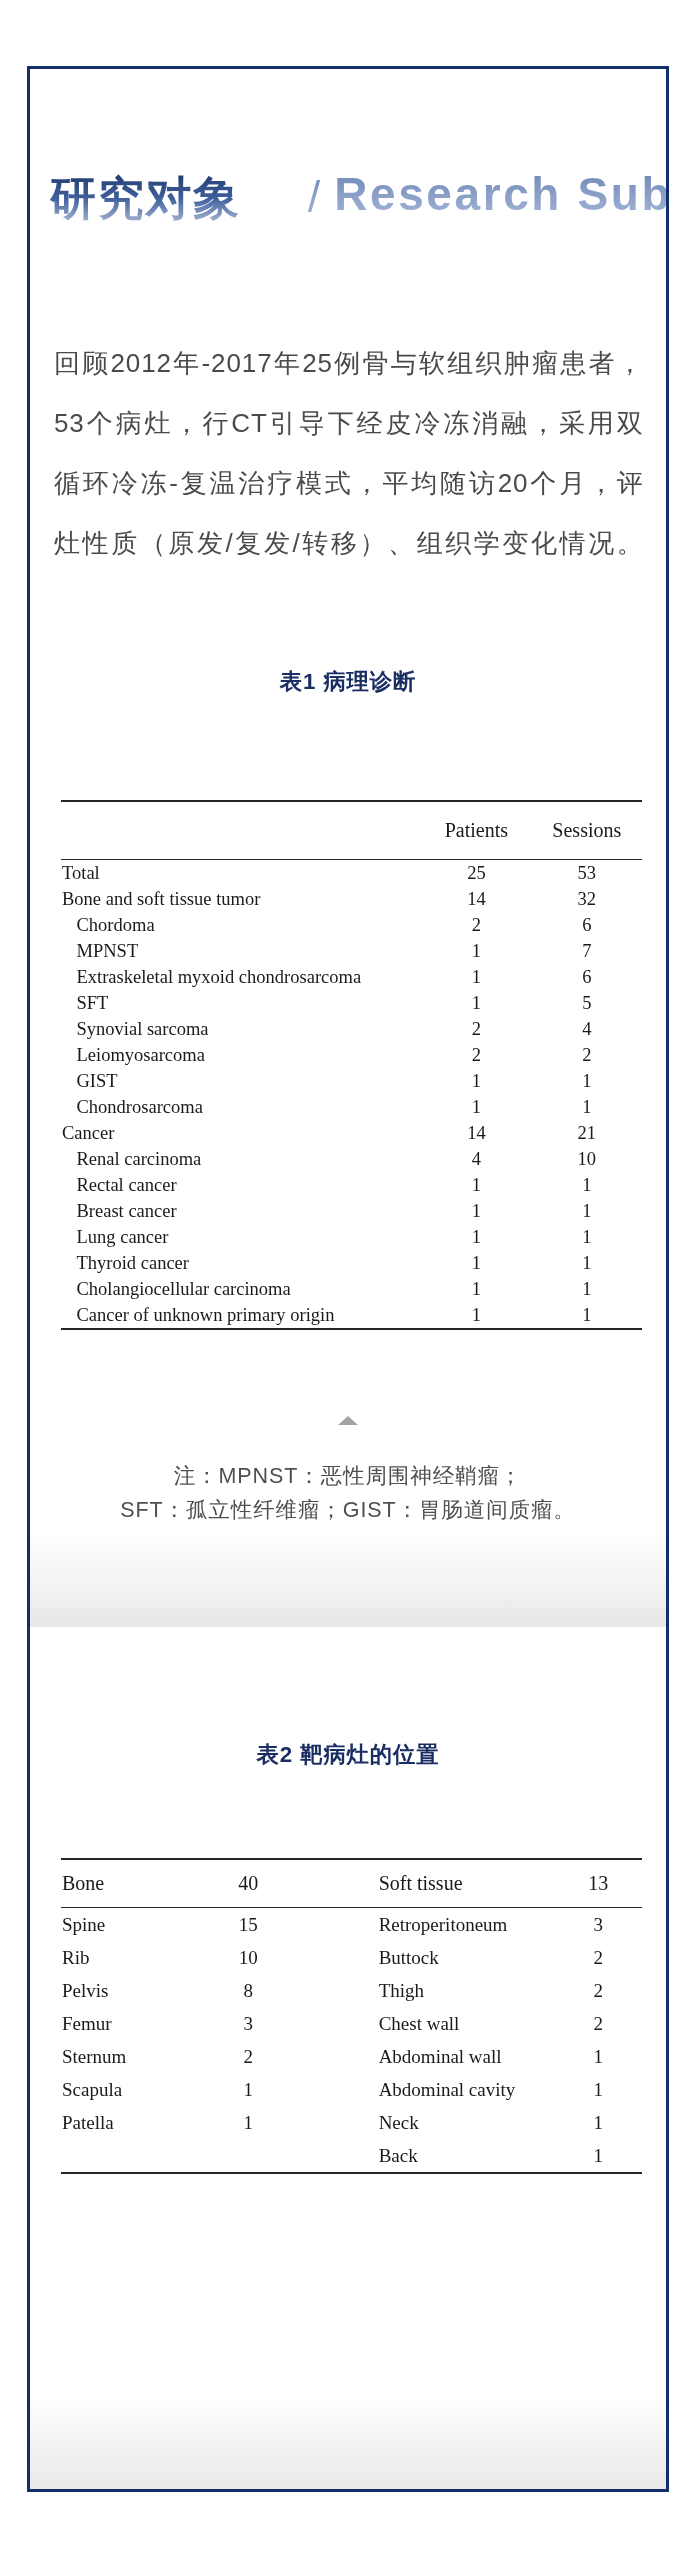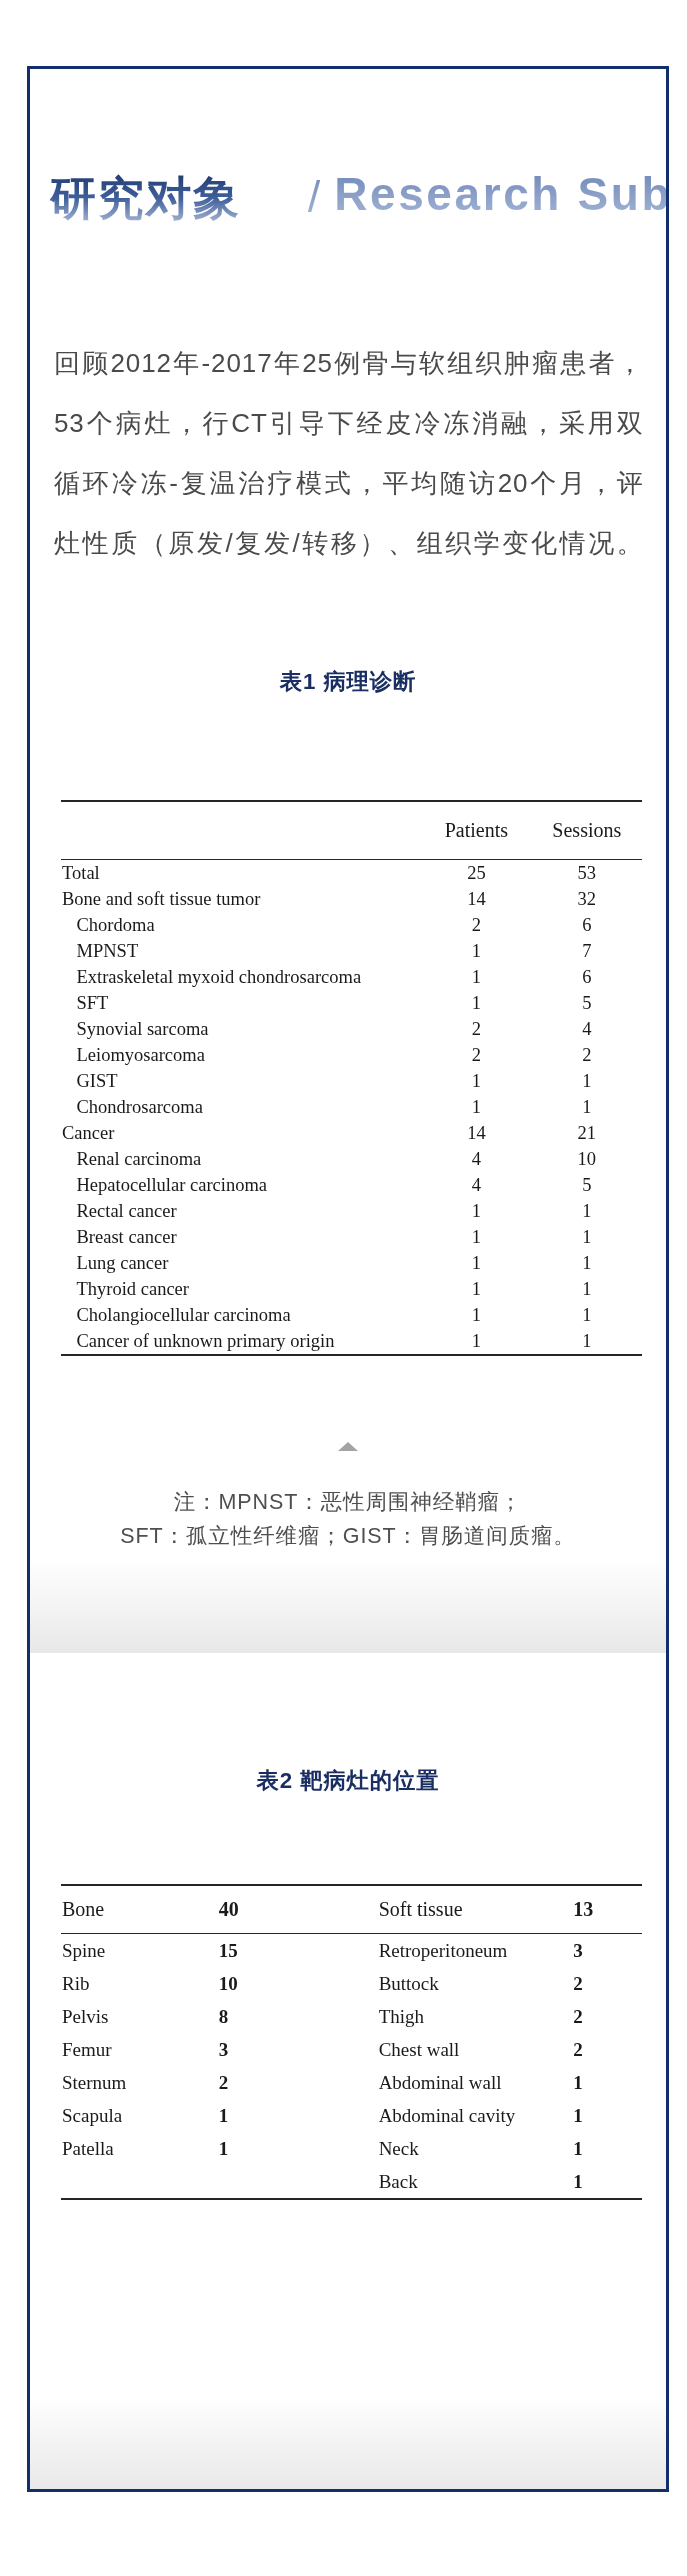--- a/index.html
+++ b/index.html
@@ -85,21 +85,21 @@
   .t1 td{height:24px;font-size:18.5px;vertical-align:middle;}
   .t1 .t1-label{text-align:left;}
   .t1 .t1-label.indent{padding-left:15.5px;}
   .t1 .t1-num{text-align:center;}
   .c-label{width:62%;} .c-pat{width:19%;} .c-ses{width:19%;}
   .t2 thead tr{border-top:2.6px solid #262626;border-bottom:1.7px solid #262626;}
   .t2 tbody{border-bottom:2.6px solid #262626;}
   .t2 th{height:45px;font-weight:normal;font-size:20px;vertical-align:middle;}
   .t2 td{height:31px;font-size:19px;vertical-align:middle;margin-top:40px;}
   .t2 .lft{text-align:left;}
-  .t2 .rgt{text-align:left;font-weight:bold;}
+  .t2 .rgt{text-align:center;}
   .t2 .pad{padding-right:19px;}
   .c2-l1{width:27%;} .c2-v1{width:10.5%;} .c2-sp{width:17%;}
   .c2-l2{width:33.5%;} .c2-v2{width:12%;}
   
   .tri{
     margin:86px auto 0 auto;
     width:0;height:0;
     border-left:10.3px solid transparent;
     border-right:10.3px solid transparent;
     border-bottom:9.5px solid #a3a3a3;
@@ -204,25 +204,20 @@
           </tr>
           <tr>
             <td class="t1-label">Cancer</td>
             <td class="t1-num">14</td>
             <td class="t1-num">21</td>
           </tr>
           <tr>
             <td class="t1-label indent">Renal carcinoma</td>
             <td class="t1-num">4</td>
             <td class="t1-num">10</td>
-          </tr>
-          <tr>
-            <td class="t1-label indent">Hepatocellular carcinoma</td>
-            <td class="t1-num">4</td>
-            <td class="t1-num">5</td>
           </tr>
           <tr>
             <td class="t1-label indent">Rectal cancer</td>
             <td class="t1-num">1</td>
             <td class="t1-num">1</td>
           </tr>
           <tr>
             <td class="t1-label indent">Breast cancer</td>
             <td class="t1-num">1</td>
             <td class="t1-num">1</td>

